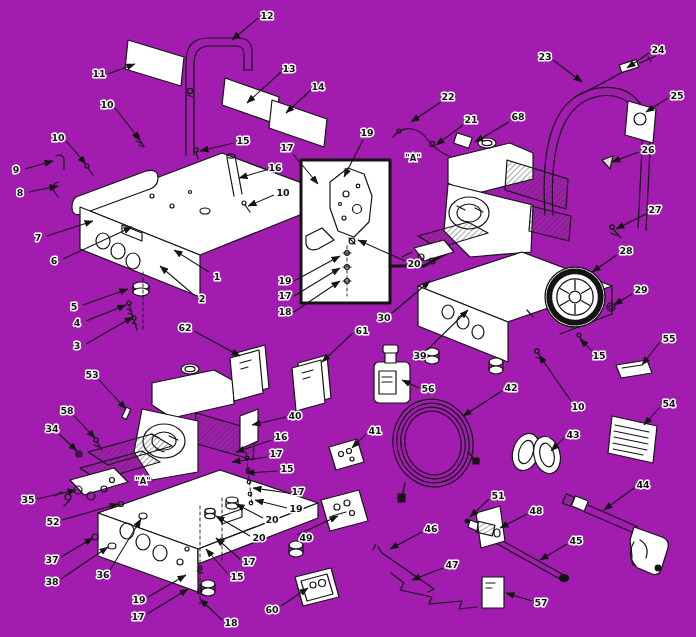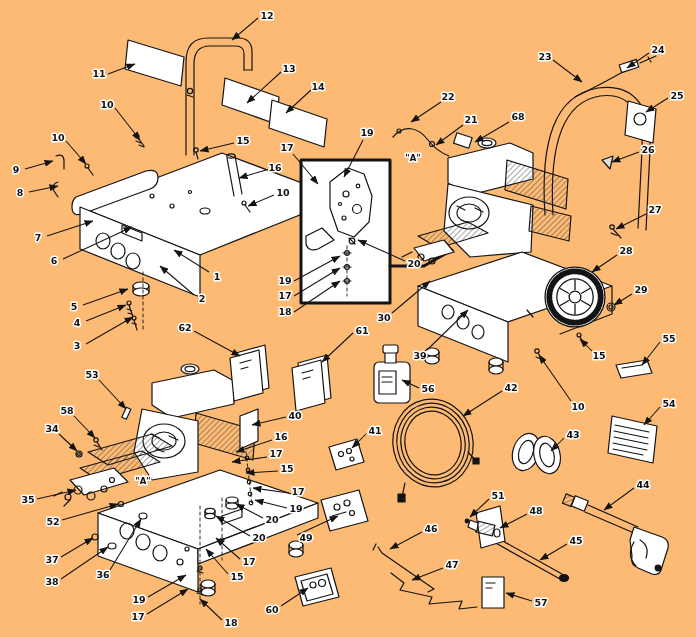--- a/index.html
+++ b/index.html
@@ -1,16 +1,16 @@
 <!DOCTYPE html>
 <html><head>
 <meta charset="utf-8">
 <style>
   html,body{margin:0;padding:0;background:#fff;}
-  .stage{position:relative;width:696px;height:637px;background:#fdba74;overflow:hidden;
+  .stage{position:relative;width:696px;height:637px;background:#a21caf;overflow:hidden;
          font-family:"DejaVu Sans",sans-serif;}
   svg{display:block}
   .art{fill:none;stroke:#141414;stroke-width:1.2;stroke-linejoin:round;stroke-linecap:round;}
   .thin{stroke-width:0.9;}
   .thick{stroke-width:2.8;}
   .leaders line{stroke:#141414;stroke-width:1.05;}
   .callout{font:bold 9.5px "DejaVu Sans",sans-serif;fill:#111;text-anchor:middle;
            paint-order:stroke;stroke:#ffffff;stroke-width:3px;stroke-linejoin:round;}
   .refmark{font:bold 8.5px "DejaVu Sans",sans-serif;fill:#111;text-anchor:middle;
            paint-order:stroke;stroke:#ffffff;stroke-width:3px;}

